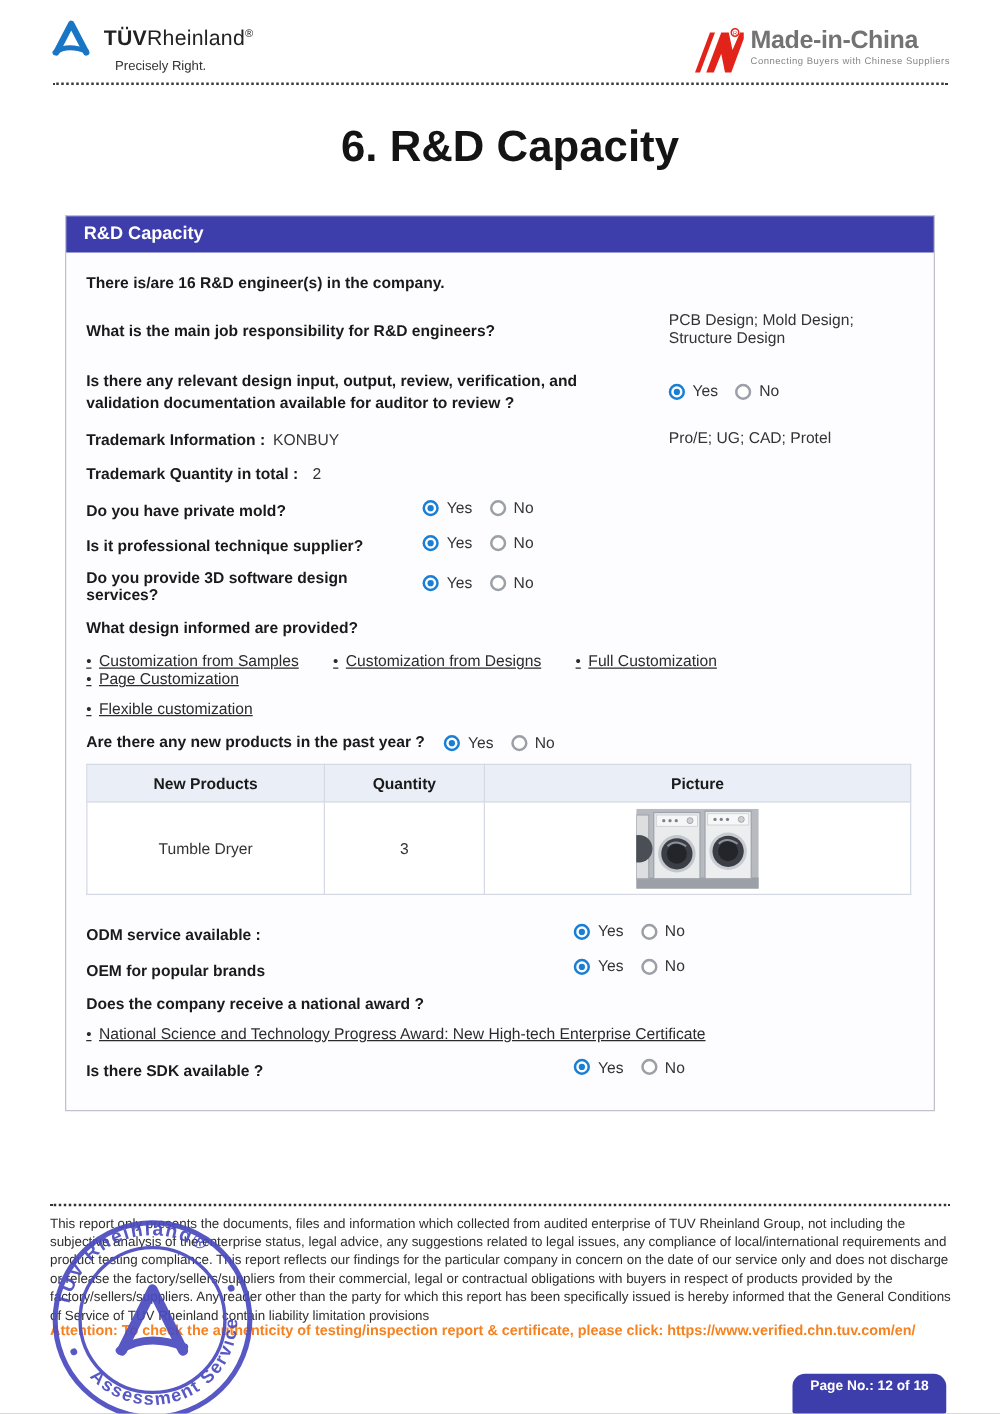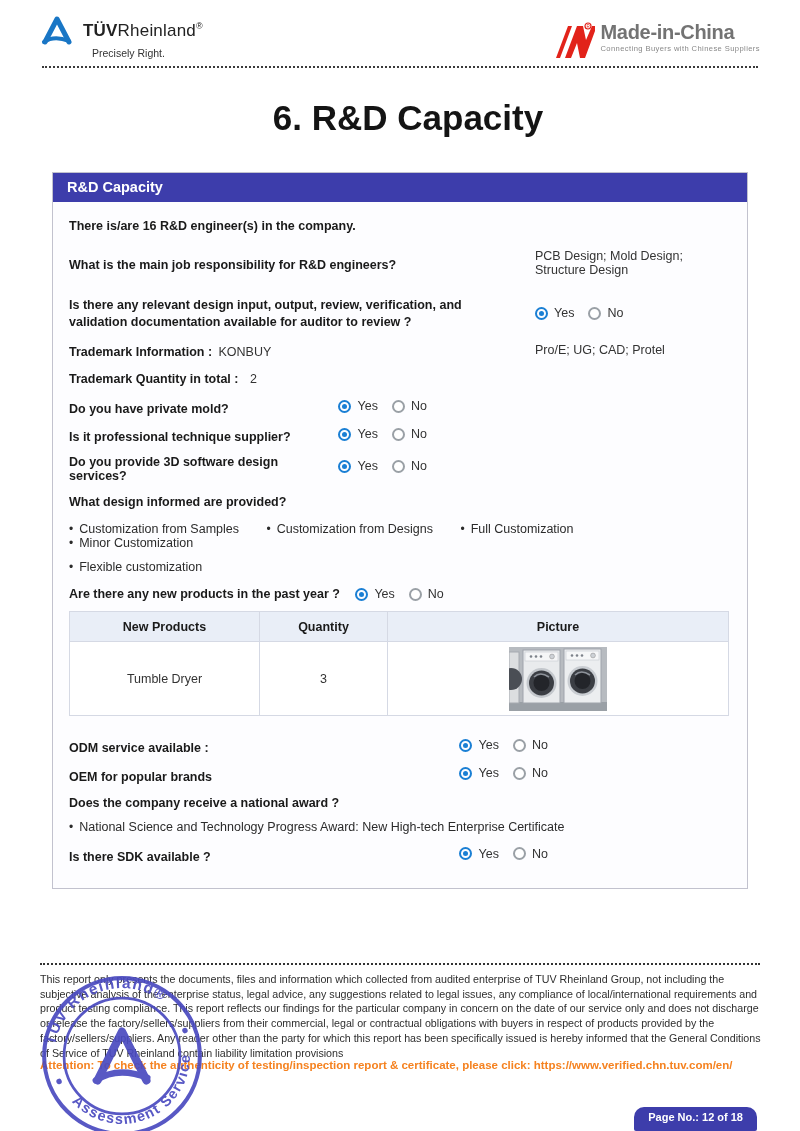--- a/index.html
+++ b/index.html
@@ -46,41 +46,41 @@
   .rgroup{display:inline-flex;align-items:center;white-space:nowrap;}
   .radio{display:inline-block;width:13px;height:13px;border-radius:50%;position:relative;flex:none;}
   .radio.sel{border:2px solid var(--radio-selected);}
   .radio.sel::after{content:"";position:absolute;left:2px;top:2px;right:2px;bottom:2px;border-radius:50%;background:var(--radio-selected);}
   .radio.un{border:2px solid #9aa0a6;background:#fff;}
   .rlbl{font-weight:normal;color:#333;margin:0 14px 0 6px;}
   .rlbl:last-child{margin-right:0;}
 
   
   .bullets{font-weight:normal;color:#2b2b2b;}
-  .bullet-item{display:inline-block;margin-right:24px;}
+  .bullet-item{display:inline-block;margin-right:24px;text-decoration:underline;}
   .bullet-item::before{content:"•";margin-right:6px;font-size:12px;}
   .bullet-line2{margin-top:10px;}
 
   
   .nptable{width:660px;border-collapse:collapse;margin:4px 0 22px 0;}
   .nptable th{background:#e9eef7;border:1px solid #d5d9e4;height:30px;font-size:12.5px;font-weight:bold;color:#1a1a1a;}
   .nptable td{border:1px solid #d5d9e4;height:74px;text-align:center;font-weight:normal;color:#333;background:#fff;}
   .col1{width:190px;}.col2{width:128px;}
   .pic-wrap{display:flex;justify-content:center;}
 
   
   .qw266{display:inline-block;width:266px;vertical-align:middle;}
   .qw387{display:inline-block;width:387px;vertical-align:middle;}
 
   
   .footer-rule{position:absolute;left:40px;right:40px;top:963px;border-top:2px dotted #333;}
   .disclaimer{position:absolute;left:40px;right:36px;top:972px;font-size:10.7px;line-height:14.7px;color:#2e2e2e;}
   .attention{position:absolute;left:40px;right:36px;top:1059px;font-size:11.5px;font-weight:bold;color:var(--attention);}
   .stamp{position:absolute;left:36px;top:970px;opacity:.92;pointer-events:none;}
-  .page-badge{position:absolute;right:43px;bottom:0;height:24px;line-height:20px;background:var(--badge-bg);color:#fff;font-size:11px;font-weight:bold;padding:0 14px;border-radius:10px 10px 2px 2px;}
+  .page-badge{position:absolute;right:43px;bottom:0;height:32px;line-height:20px;background:var(--badge-bg);color:#fff;font-size:11px;font-weight:bold;padding:0 14px;border-radius:10px 10px 2px 2px;}
 </style>
 </head>
 <body>
 
 <div class="page">
 
   <div class="header">
     <div class="tuv-logo">
       <div class="tuv-row">
         <svg width="34" height="31" viewBox="0 0 34 31">
@@ -179,21 +179,21 @@
 
       <div class="row" style="margin-bottom:13px;">
         <span class="q">What design informed are provided?</span>
       </div>
 
       <div class="row bullets" style="margin-bottom:12px;">
         <div>
           <span class="bullet-item">Customization from Samples</span>
           <span class="bullet-item">Customization from Designs</span>
           <span class="bullet-item">Full Customization</span>
-          <span class="bullet-item">Minor Customization</span>
+          <span class="bullet-item">Page Customization</span>
         </div>
         <div class="bullet-line2">
           <span class="bullet-item">Flexible customization</span>
         </div>
       </div>
 
       <div class="row" style="margin-bottom:10px;">
         <span class="q" style="vertical-align:middle;">Are there any new products in the past year ?</span>
         <span class="rgroup" style="margin-left:12px;vertical-align:middle;">
           <span class="radio sel"></span>

